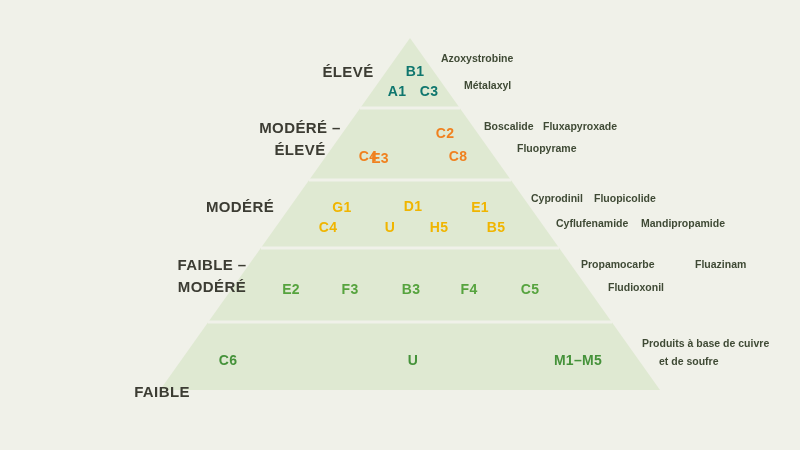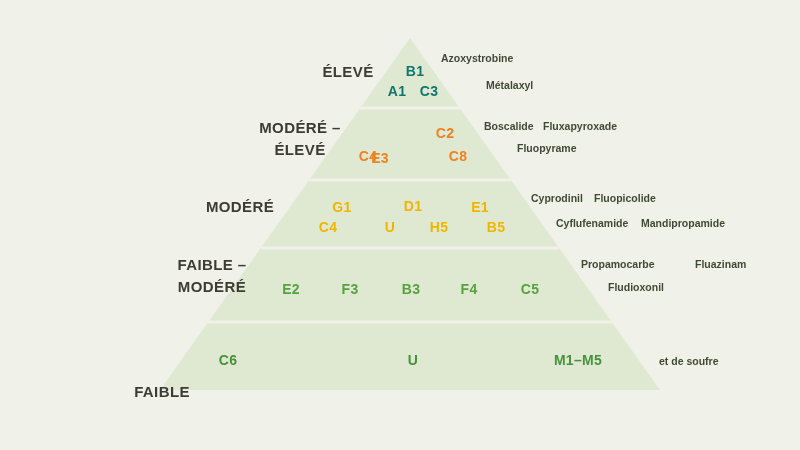--- a/index.html
+++ b/index.html
@@ -91,30 +91,31 @@
   <div class="code lvl4" style="left:350px; top:289px;">F3</div>
   <div class="code lvl4" style="left:411px; top:289px;">B3</div>
   <div class="code lvl4" style="left:469px; top:289px;">F4</div>
   <div class="code lvl4" style="left:530px; top:289px;">C5</div>
 
   <div class="code lvl5" style="left:228px; top:360px;">C6</div>
   <div class="code lvl5" style="left:413px; top:360px;">U</div>
   <div class="code lvl5" style="left:578px; top:360px;">M1–M5</div>
 
   <div class="side-label" style="left:441px; top:52px;">Azoxystrobine</div>
-  <div class="side-label" style="left:478px; top:79px;padding-left:8px;">Métalaxyl</div>
+  <div class="side-label" style="left:456px; top:79px;padding-left:8px;">Métalaxyl</div>
 
   <div class="side-label" style="left:484px; top:120px;">Boscalide</div>
   <div class="side-label" style="left:543px; top:120px;">Fluxapyroxade</div>
   <div class="side-label" style="left:517px; top:142px;">Fluopyrame</div>
 
   <div class="side-label" style="left:531px; top:192px;">Cyprodinil</div>
   <div class="side-label" style="left:594px; top:192px;">Fluopicolide</div>
   <div class="side-label" style="left:556px; top:217px;">Cyflufenamide</div>
   <div class="side-label" style="left:641px; top:217px;">Mandipropamide</div>
 
   <div class="side-label" style="left:581px; top:258px;">Propamocarbe</div>
   <div class="side-label" style="left:695px; top:258px;">Fluazinam</div>
   <div class="side-label" style="left:608px; top:281px;">Fludioxonil</div>
 
+  <div class="side-label" style="left:642px; top:337px;">Produits à base de cuivre</div>
   <div class="side-label" style="left:659px; top:355px;">et de soufre</div>
 
 </div>
 
 </body></html>

